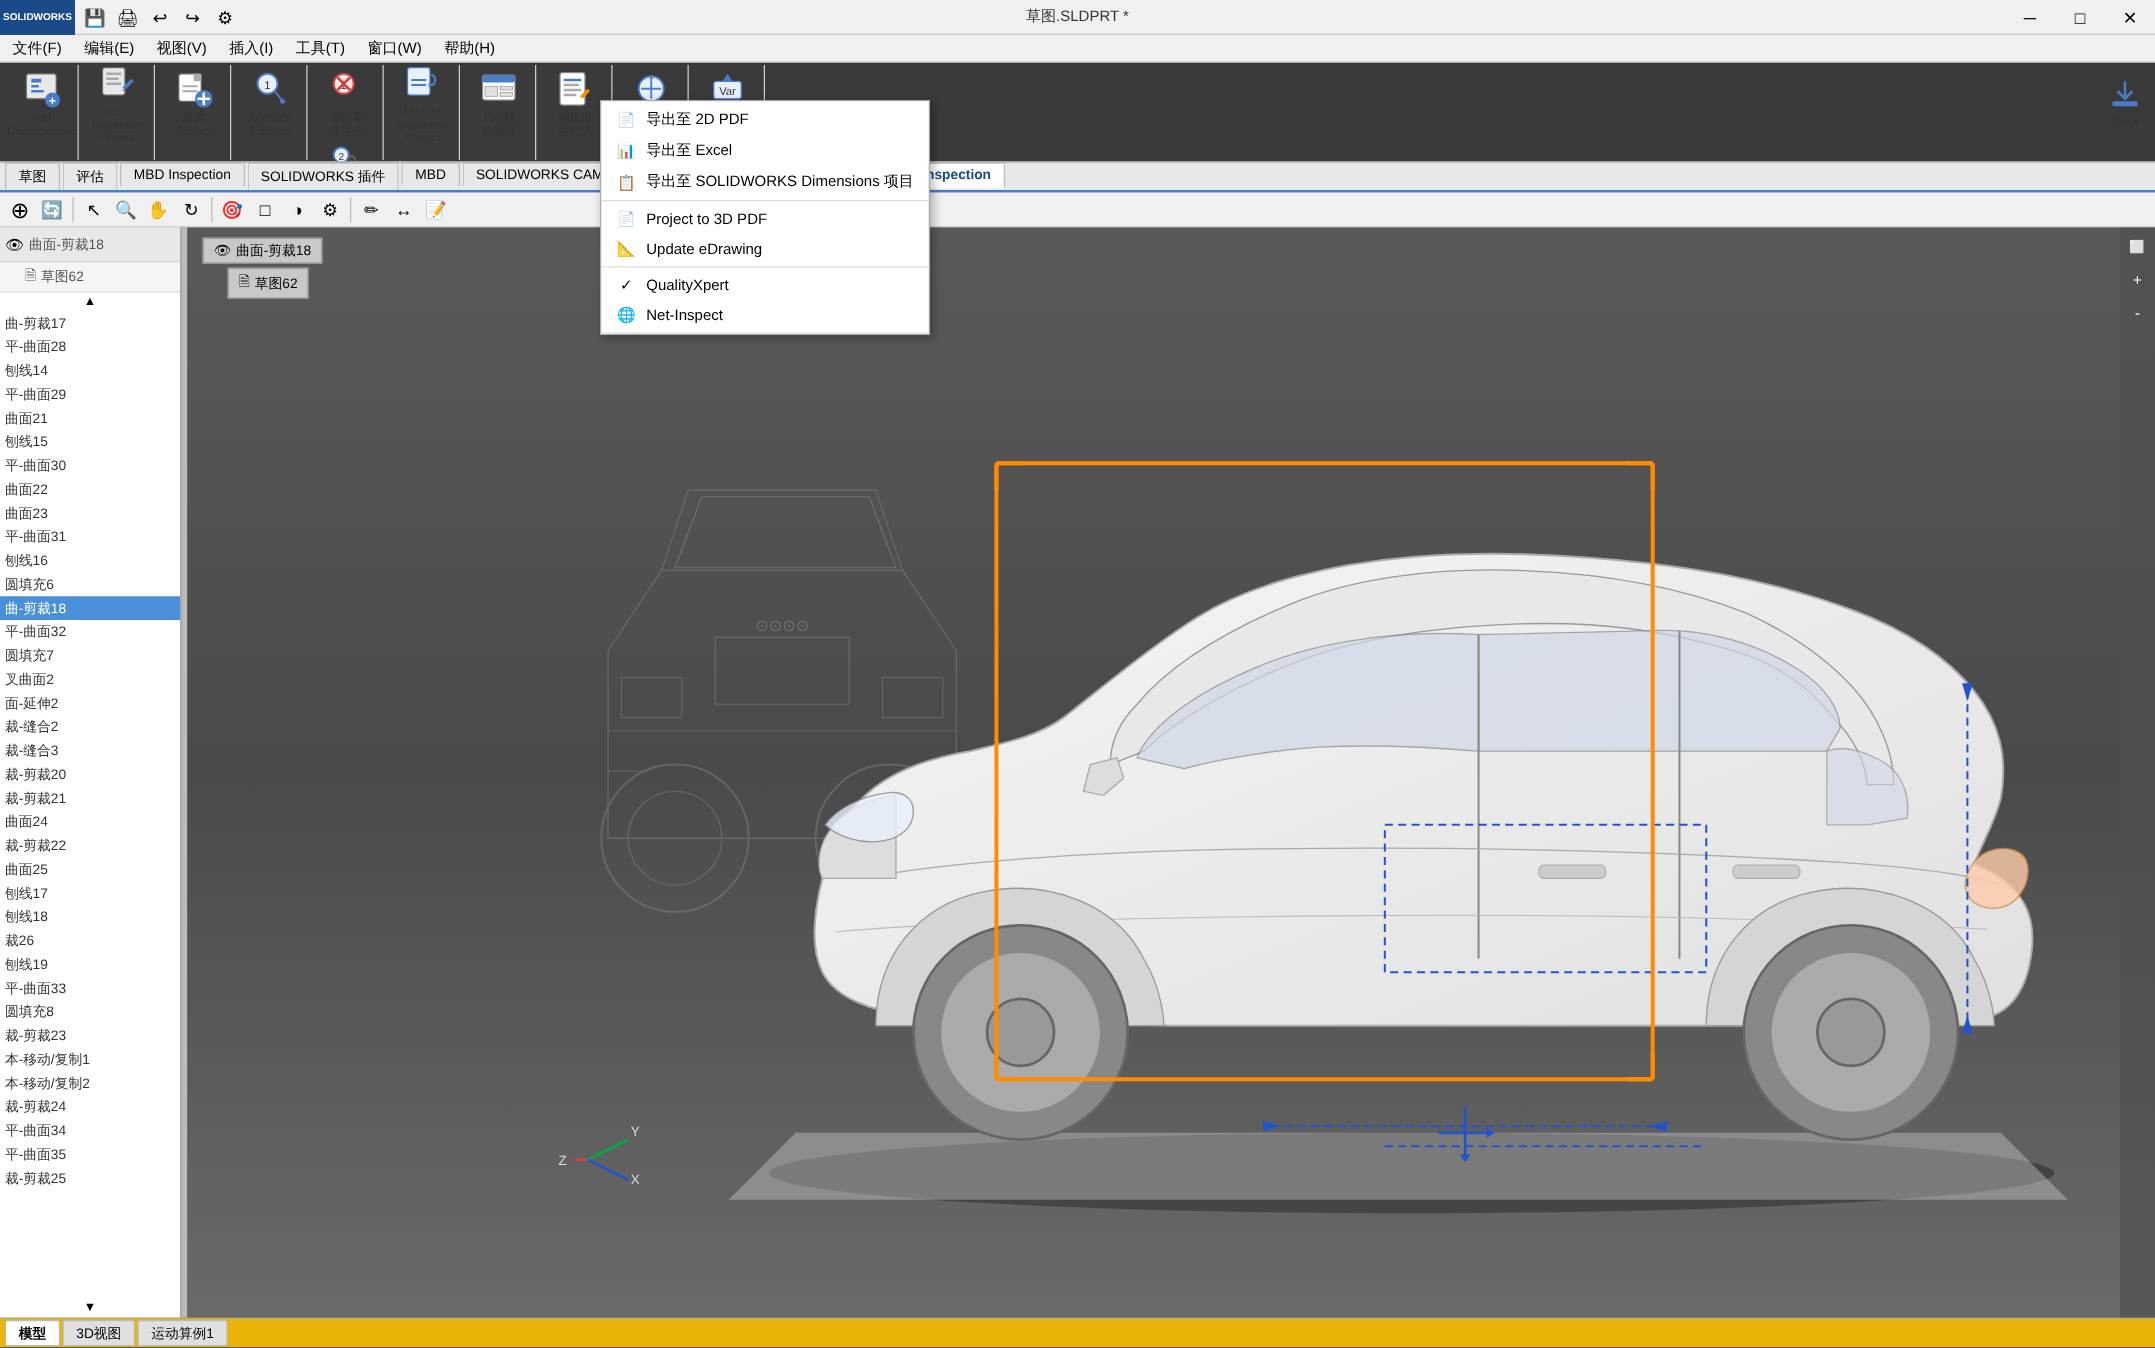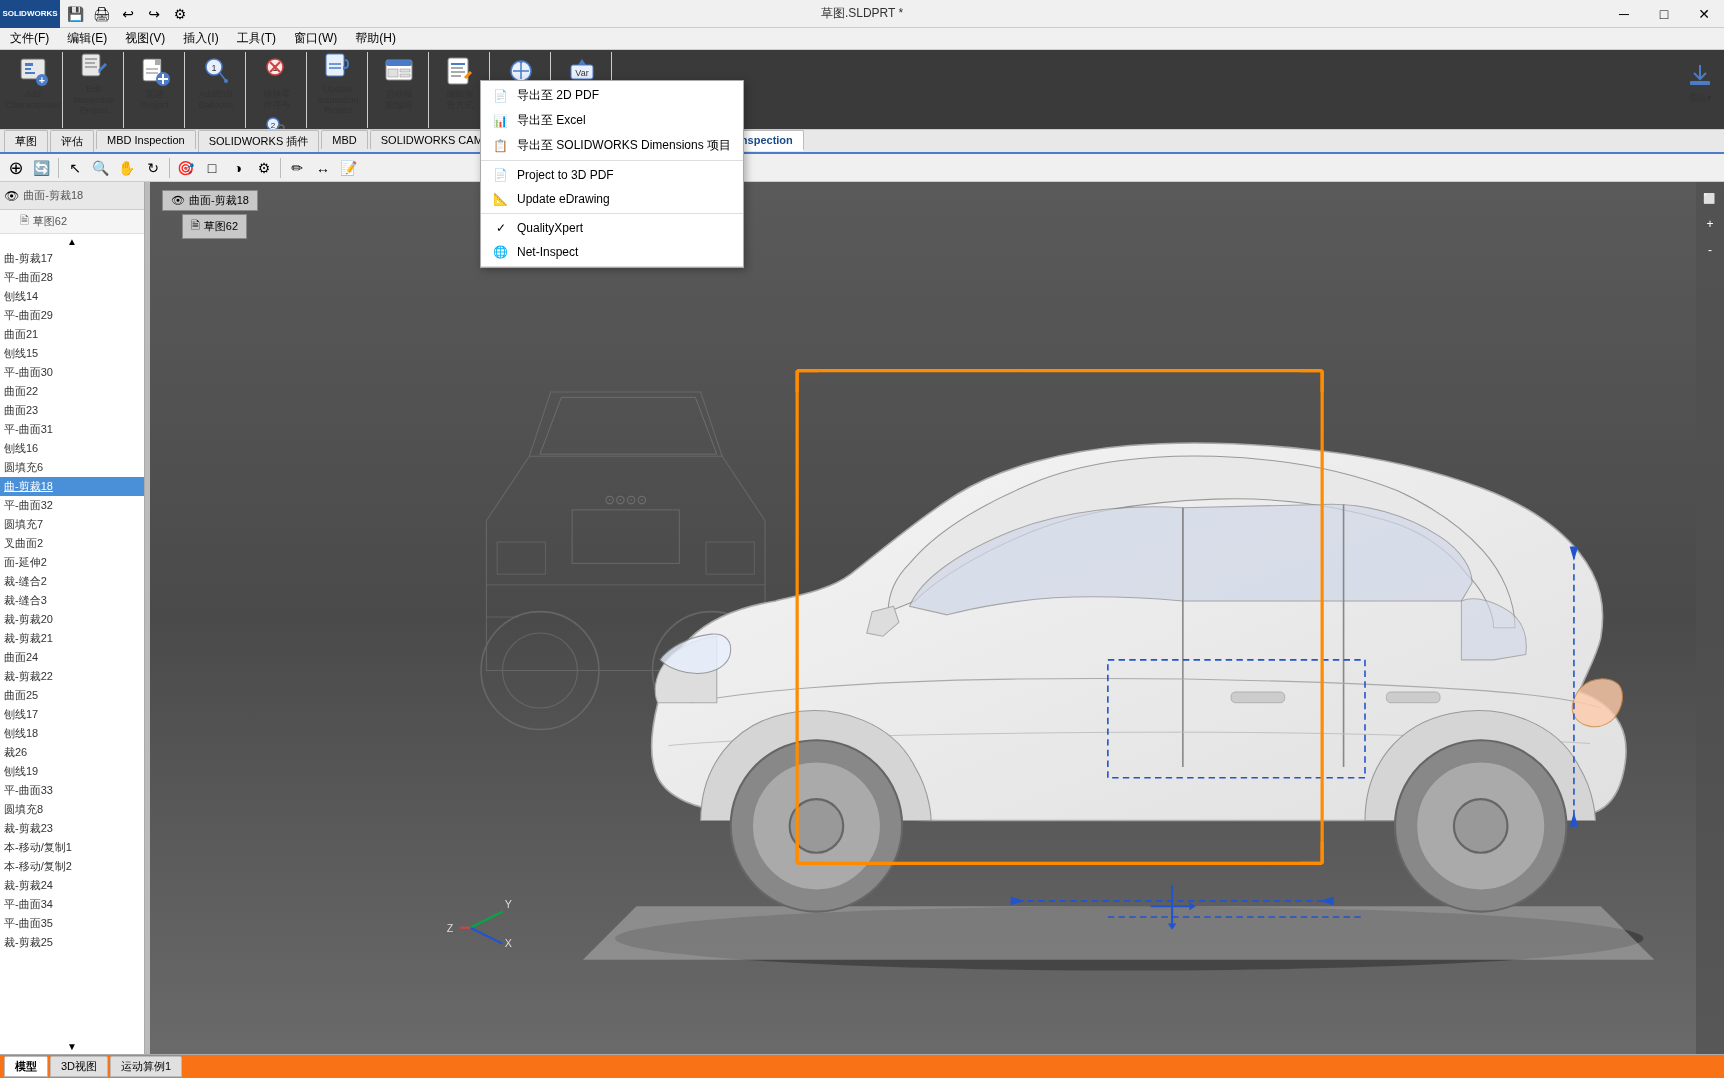--- a/index.html
+++ b/index.html
@@ -192,21 +192,21 @@
     }
     .tree-item {
       padding: 2px 4px;
       font-size: 11px;
       cursor: pointer;
       white-space: nowrap;
       overflow: hidden;
       text-overflow: ellipsis;
       color: #333;
     }
-    .tree-item.selected { background: #4a90d9; color: white; text-decoration: underline; }
+    .tree-item.selected { background: #4a90d9; color: white; }
 
     
     #viewport {
       flex: 1;
       background: linear-gradient(180deg, #5a5a5a 0%, #4a4a4a 50%, #6a6a6a 100%);
       position: relative;
       overflow: hidden;
     }
 
     
@@ -236,21 +236,21 @@
     }
     .right-btn {
       width: 24px; height: 24px;
       display: flex; align-items: center; justify-content: center;
       cursor: pointer; border-radius: 2px; font-size: 12px;
     }
 
     
     #bottom-tabs {
       height: 24px;
-      background: #f97316;
+      background: #eab308;
       display: flex;
       align-items: center;
       border-top: 1px solid #aaa;
       padding: 0 4px;
       gap: 2px;
     }
     .bottom-tab {
       padding: 2px 10px;
       font-size: 11px;
       cursor: pointer;

